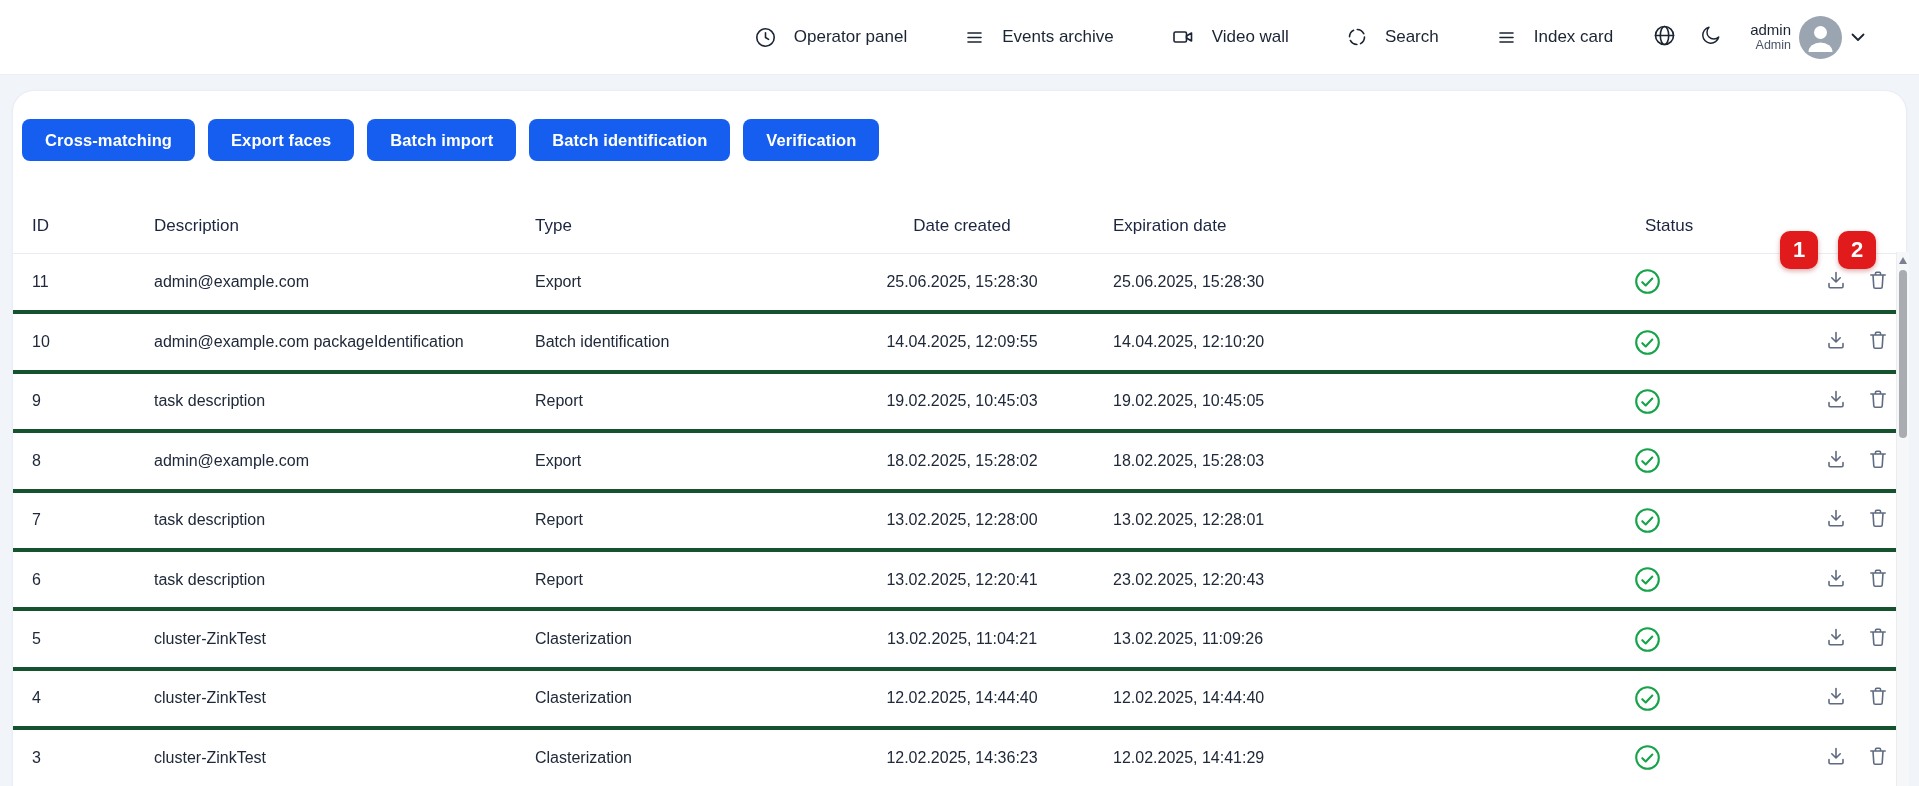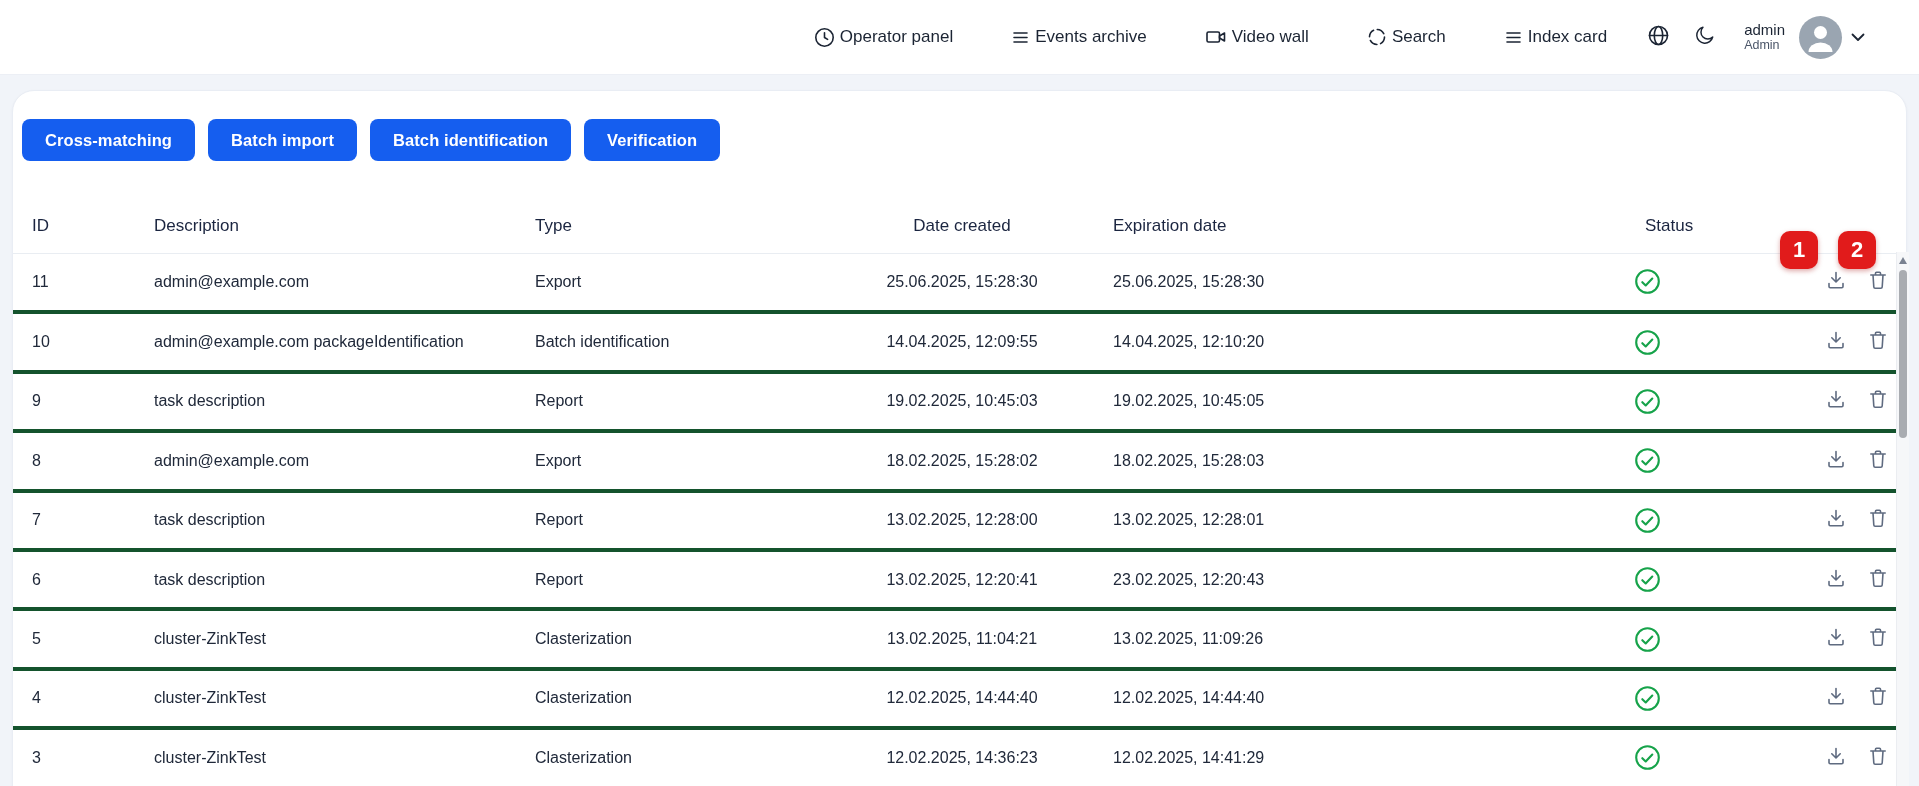--- a/index.html
+++ b/index.html
@@ -12,30 +12,30 @@
   }
 
   
   .navbar {
     position:absolute; top:0; left:0; width:1919px; height:75px;
     background:#ffffff; border-bottom:1px solid #eceff5;
     display:flex; align-items:center; justify-content:flex-end;
     padding-right:54px;
   }
   .nav-item {
-    display:flex; align-items:center; gap:5px;
+    display:flex; align-items:center; gap:18px;
     margin-left:58px; font-size:17px; color:#1b2433; cursor:pointer;
     white-space:nowrap;
   }
   .nav-item svg { display:block; }
   .icon-stroke { stroke:#1b2433; fill:none; stroke-width:1.6; stroke-linecap:round; stroke-linejoin:round; }
   .nav-globe { margin-left:40px; cursor:pointer; }
   .nav-moon  { margin-left:24px; cursor:pointer; }
   .user-block { display:flex; align-items:center; margin-left:28px; cursor:pointer; }
-  .user-names { text-align:left; margin-right:14px; line-height:1.15; }
+  .user-names { text-align:right; margin-right:8px; line-height:1.15; }
   .user-name { font-size:15px; color:#1b2433; }
   .user-role { font-size:12.5px; color:#4a5568; }
   .avatar {
     width:43px; height:43px; border-radius:50%; background:#9aa5b1;
     display:flex; align-items:center; justify-content:center; overflow:hidden;
   }
   .chevron { margin-left:9px; }
 
   
   .card {
@@ -202,20 +202,21 @@
     </span>
   </div>
 </header>
 
 <main class="card">
 
   <div class="toolbar">
 
       <button class="btn">Cross-matching</button>
 
+      <button class="btn">Export faces</button>
 
 
       <button class="btn">Batch import</button>
 
       <button class="btn">Batch identification</button>
 
 
       <button class="btn">Verification</button>
     </div>
 

